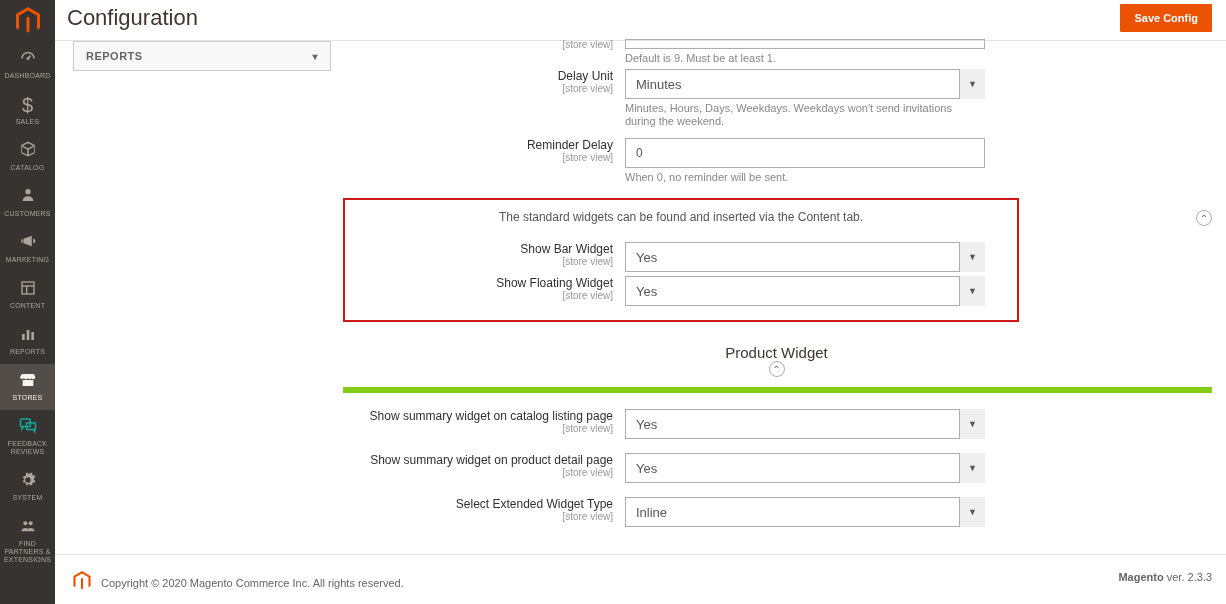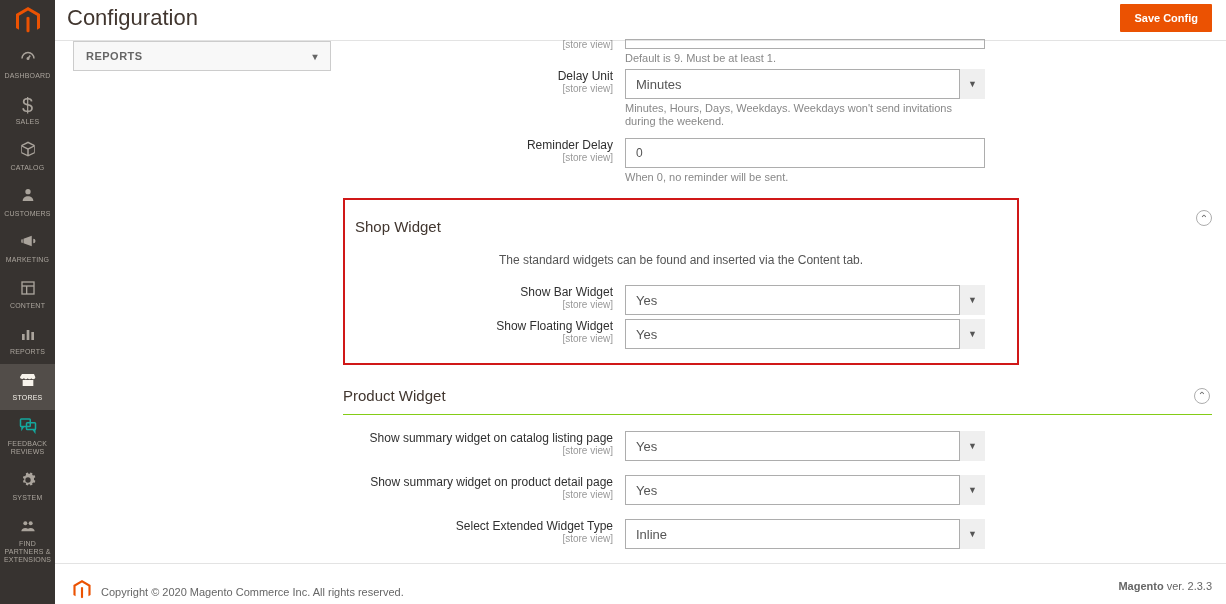--- a/index.html
+++ b/index.html
@@ -217,23 +217,20 @@
             </div>
             <div class="field-control-col">
               <input class="text-input" value="0" style="">
               <div class="field-help">When 0, no reminder will be sent.</div>
             </div>
           </div>
         </div>
 
         <div style="display:flex;align-items:flex-start;gap:8px;">
           <div class="highlighted" style="flex:0 0 676px;">
-            <div class="section-header">
-              <span class="section-title">Shop Widget</span>
-            </div>
             <p class="section-desc">The standard widgets can be found and inserted via the Content tab.</p>
 
             <div class="field-row" style="margin-bottom:4px;">
               <div class="field-label-col" style="width:270px;">
                 <span class="field-label">Show Bar Widget</span>
                 <span class="field-scope">[store view]</span>
               </div>
               <div class="field-control-col">
                 <div class="select-wrap">
                   <div class="select-display">Yes</div>
@@ -253,21 +250,21 @@
                   <div class="select-arrow">▼</div>
                 </div>
               </div>
             </div>
           </div>
           <div style="flex:1;display:flex;justify-content:flex-end;padding-top:12px;">
             <span class="collapse-icon">⌃</span>
           </div>
         </div>
 
-        <div class="section-header" style="border-bottom:1px solid #84cc16;">
+        <div class="section-header" style="border-bottom:6px solid #84cc16;flex-direction:column;">
           <span class="section-title">Product Widget</span>
           <span class="collapse-icon">⌃</span>
         </div>
 
         <div class="fieldset">
           <div class="field-row">
             <div class="field-label-col">
               <span class="field-label">Show summary widget on catalog listing page</span>
               <span class="field-scope">[store view]</span>
             </div>

